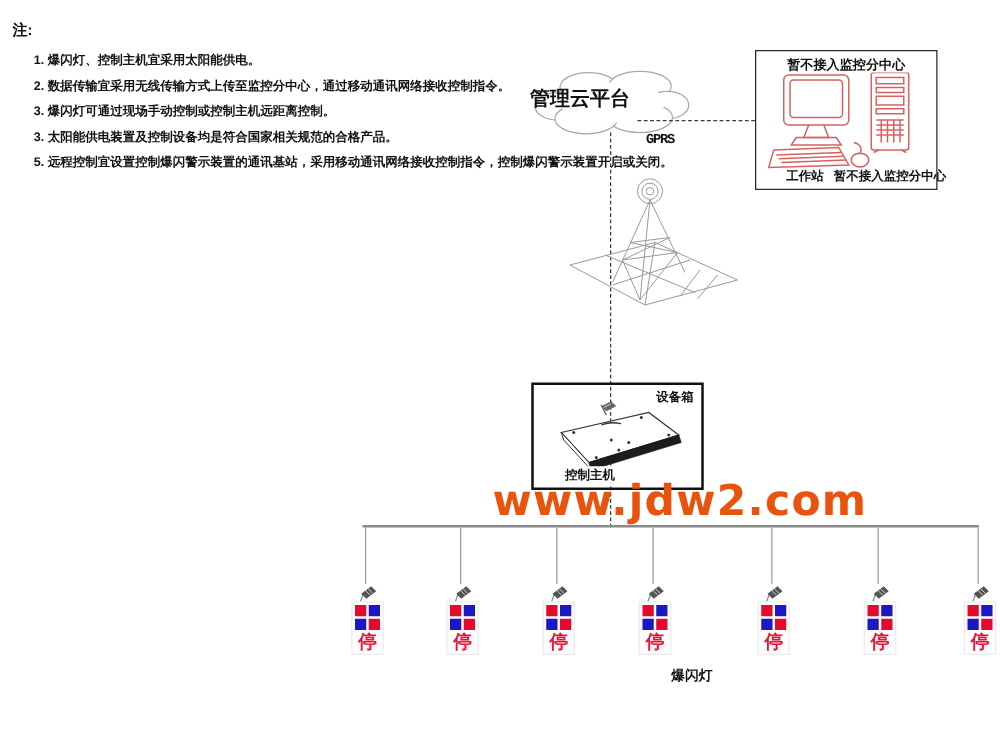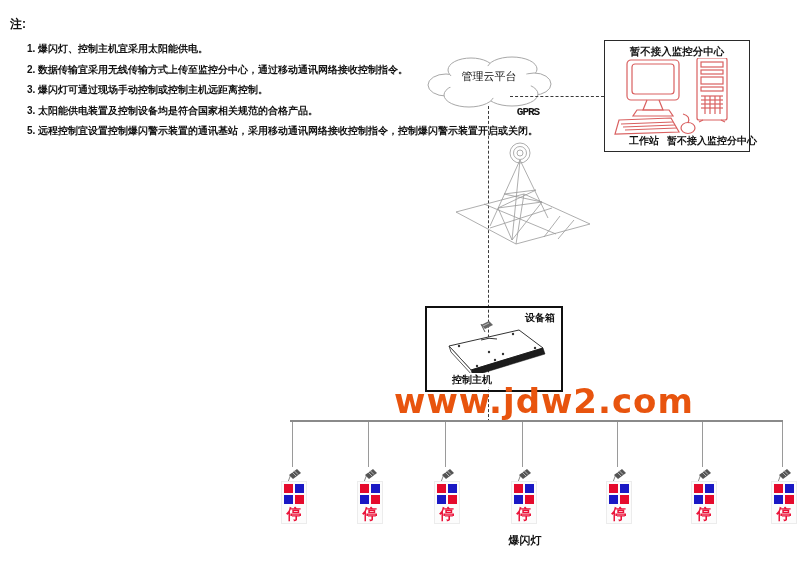--- a/index.html
+++ b/index.html
@@ -7,22 +7,22 @@
        font-family:"Liberation Sans","DejaVu Sans",sans-serif;color:#111;}
   .abs{position:absolute;}
 
   
   #notes{left:10px;top:16px;width:480px;}
   .notes-heading{font-size:12px;font-weight:bold;margin-bottom:6px;}
   .note-line{font-size:10px;font-weight:bold;margin-left:17px;line-height:20.5px;white-space:nowrap;letter-spacing:0;}
 
   
   #cloud{left:424px;top:53px;width:130px;height:56px;}
-  #cloud-label{position:absolute;left:0;top:16px;width:130px;text-align:center;
-               font-size:11px;font-weight:normal;}
+  #cloud-label{position:absolute;left:0;top:16px;width:130px;text-align:left;
+               font-size:16px;font-weight:bold;}
 
   
   .vdash{border-left:1px dashed #3a3a3a;width:0;}
   .hdash{border-top:1px dashed #3a3a3a;height:0;}
   #vline-main{left:488px;top:106px;height:316px;}
   #hline-cloud{left:510px;top:96px;width:94px;}
 
   #gprs-label{left:506px;top:106px;width:44px;text-align:center;
               font-size:11px;font-weight:bold;font-family:"Liberation Mono","DejaVu Sans Mono",monospace;letter-spacing:-1px;}
   #tower{left:448px;top:138px;}
@@ -49,21 +49,21 @@
   #bus-line{top:420px;height:0;border-top:2px solid #8a8a8a;z-index:1;}
   .drop-line{position:absolute;top:422px;height:45px;width:0;border-left:1.5px solid #9a9a9a;}
   .light-unit{position:absolute;top:466px;width:26px;z-index:2;}
   .light-antenna{position:absolute;left:4px;top:0;}
   .light-panel{position:absolute;left:1px;top:15px;width:24px;padding:2px 0 1px 0;
                background:#fcfcfc;border:1px solid #ececec;}
   .cell-grid{width:20px;margin:0 auto;display:grid;grid-template-columns:9px 9px;grid-gap:2px;}
   .cell{width:9px;height:9px;}
   .stop-char{width:100%;text-align:center;font-size:15px;line-height:17px;font-weight:bold;margin-top:1px;}
 
-  #lights-group-label{left:480px;top:533px;width:90px;text-align:center;font-size:11px;font-weight:bold;}
+  #lights-group-label{left:480px;top:533px;width:90px;text-align:right;font-size:11px;font-weight:bold;}
 
   svg{display:block;}
 </style>
 </head>
 <body>
 
 <div class="abs" id="notes">
   <div class="notes-heading">注:</div>
   <div>
       <div class="note-line">1. 爆闪灯、控制主机宜采用太阳能供电。</div>

